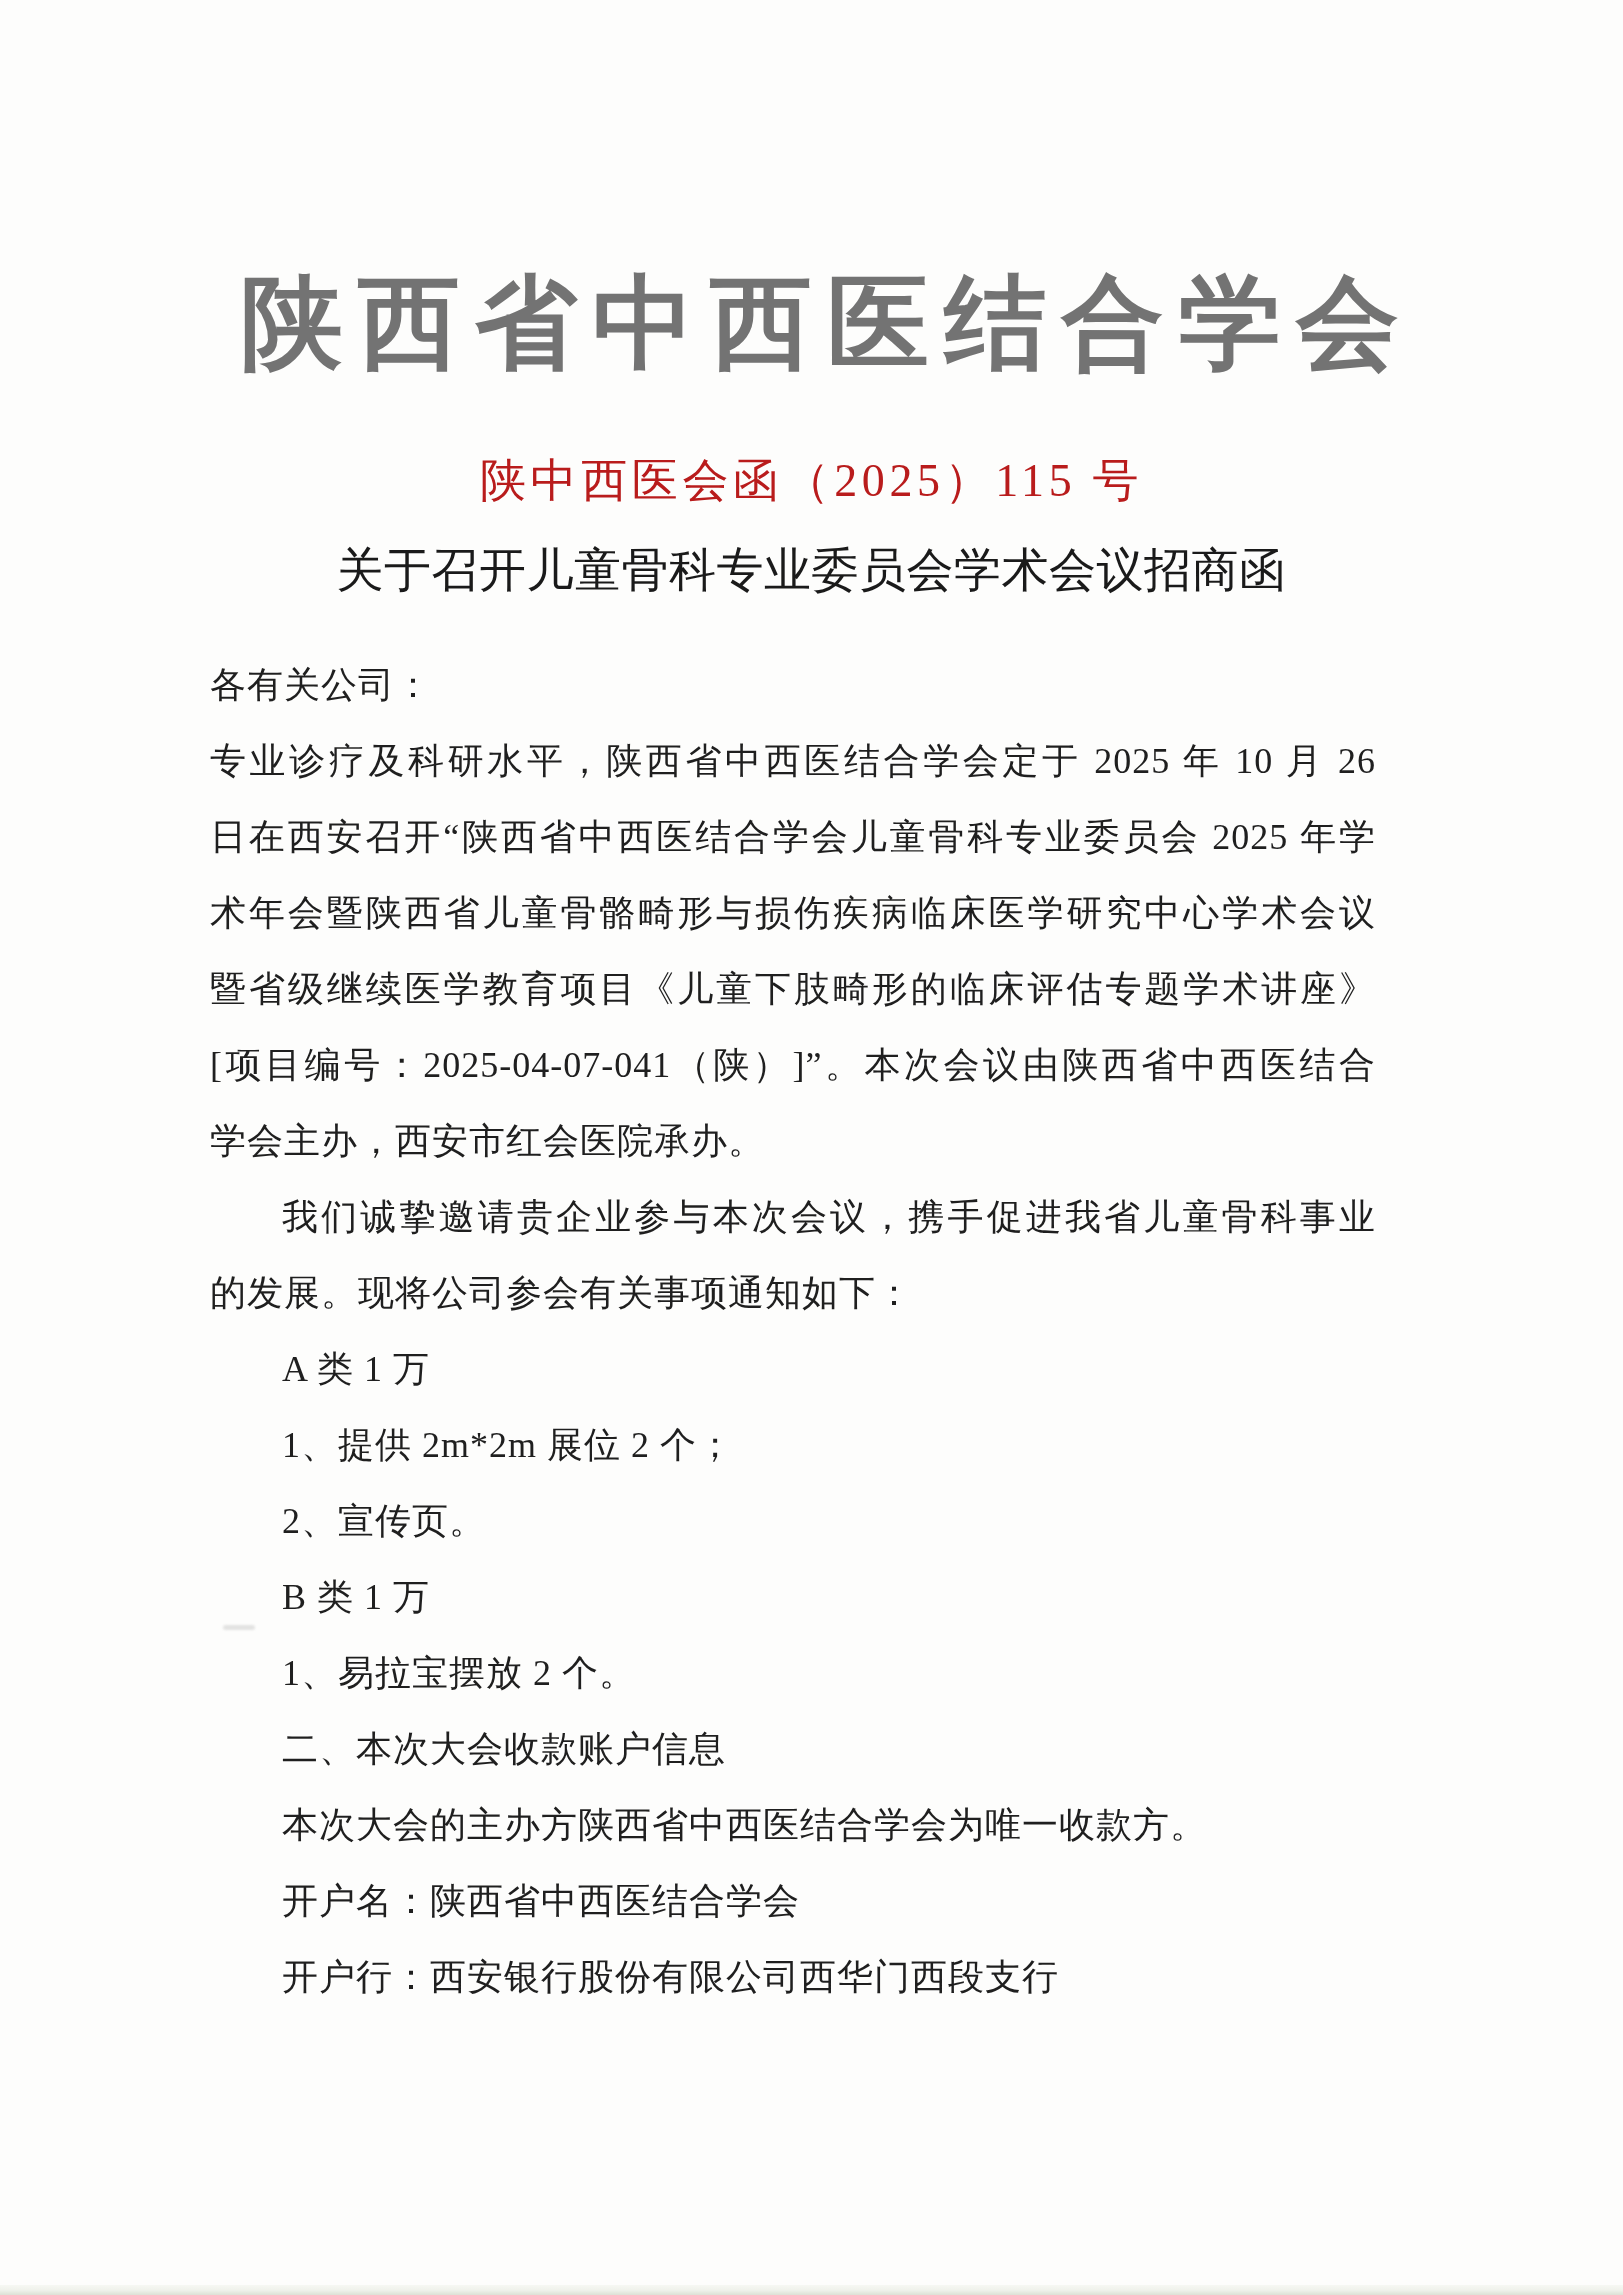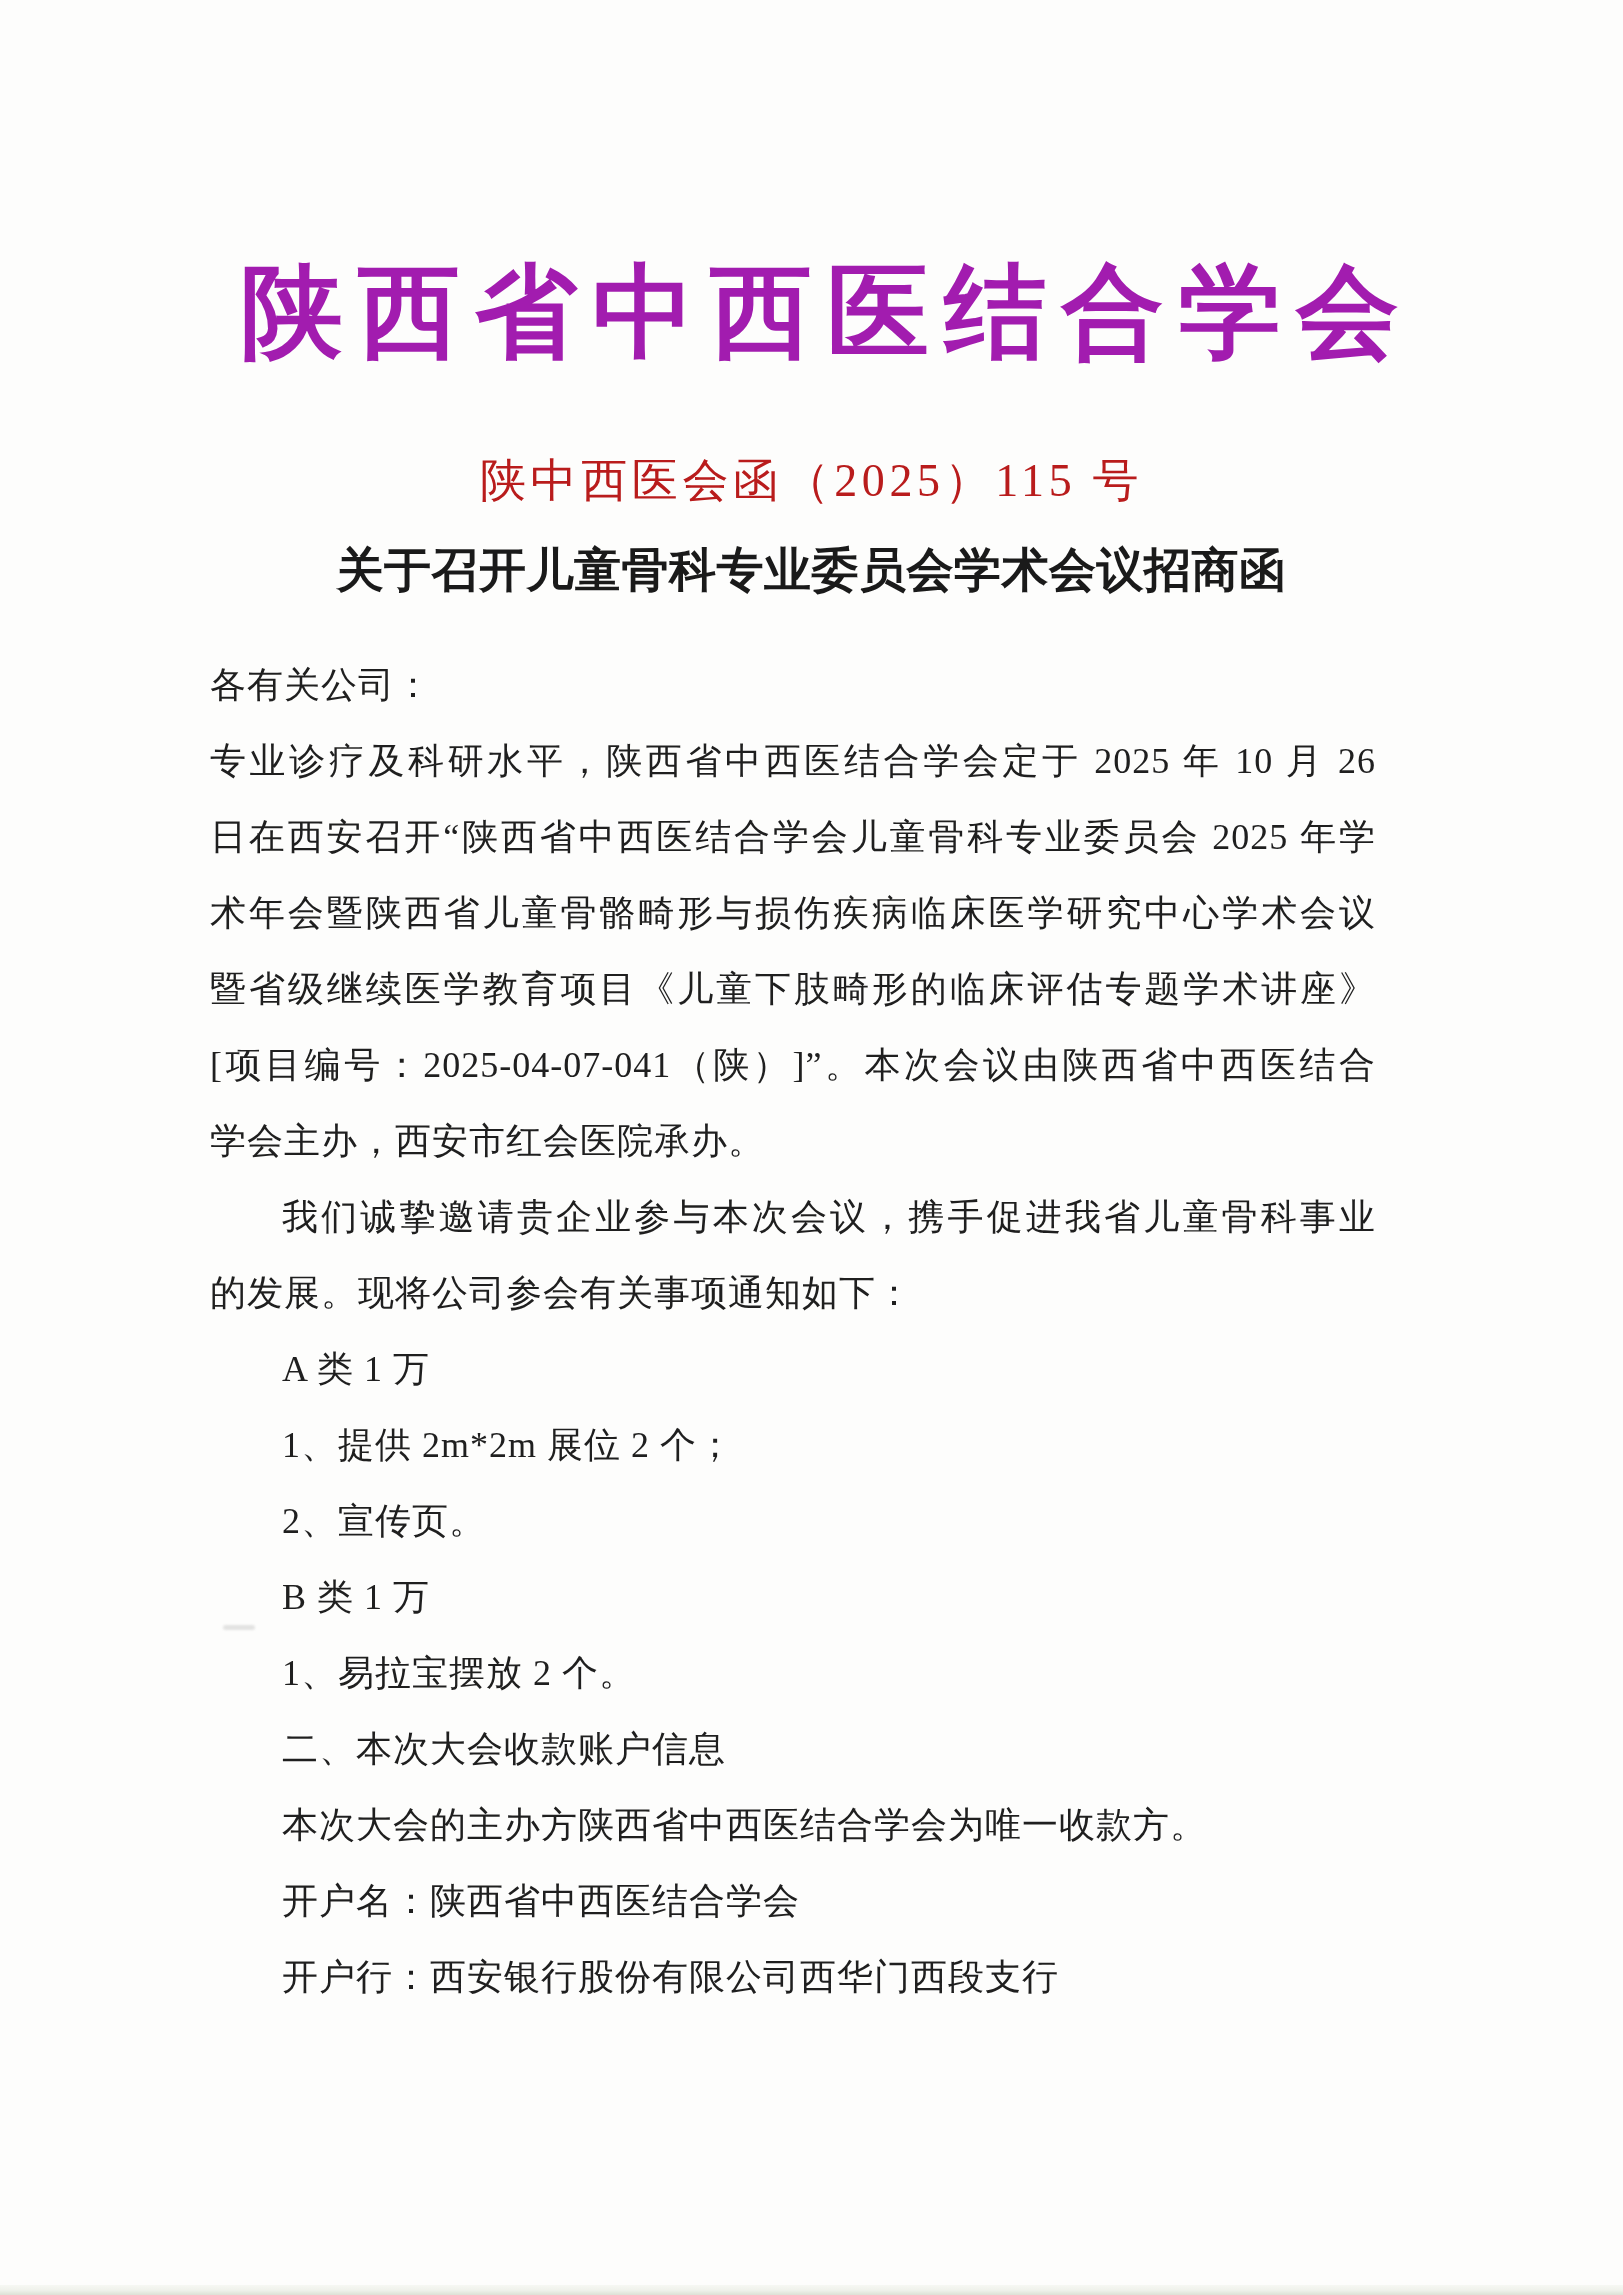--- a/index.html
+++ b/index.html
@@ -11,32 +11,32 @@
     position: relative;
     width: 1623px;
     height: 2295px;
     background: #fdfdfc;
     overflow: hidden;
     font-family: "Liberation Serif", "DejaVu Serif", serif;
     color: #1f1f1f;
   }
   .org-title {
     position: absolute;
-    top: 262px;
+    top: 273px;
     left: 0;
     width: 100%;
     box-sizing: border-box;
     padding-left: 31px;
     text-align: center;
     font-size: 102px;
     font-weight: 700;
     letter-spacing: 15.3px;
     line-height: 1;
     white-space: nowrap;
-    color: #a21caf;
+    color: #737373;
   }
   .doc-number {
     position: absolute;
     top: 458px;
     left: 0;
     width: 100%;
     text-align: center;
     font-size: 46px;
     letter-spacing: 4.6px;
     line-height: 1;
@@ -44,21 +44,21 @@
     color: #b91c1c;
   }
   .subject {
     position: absolute;
     top: 547px;
     left: 0;
     width: 100%;
     margin: 0;
     text-align: center;
     font-size: 47px;
-    font-weight: 700;
+    font-weight: 400;
     letter-spacing: 0.5px;
     line-height: 1;
     white-space: nowrap;
     color: #1a1a1a;
   }
   .body-text {
     position: absolute;
     top: 647px;
     left: 210px;
     width: 1166px;

